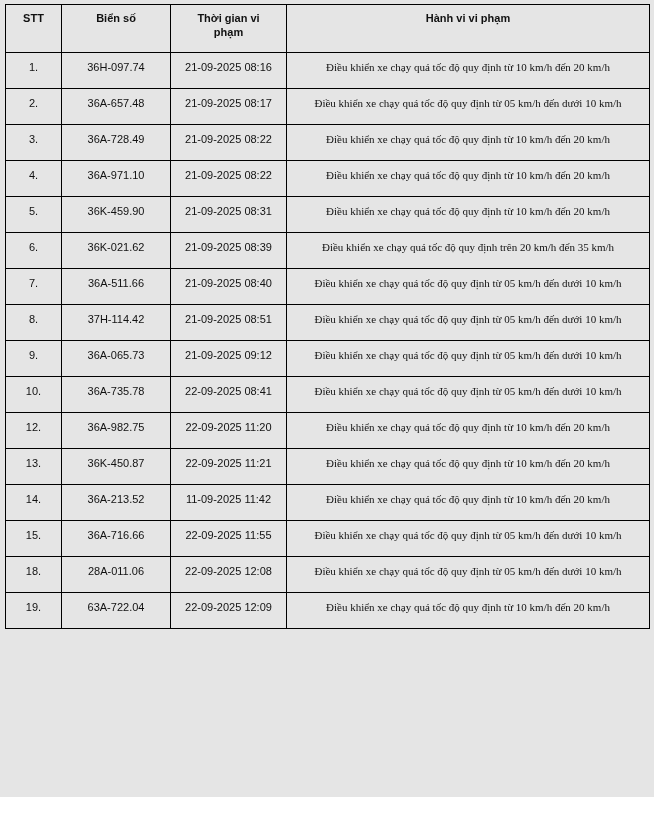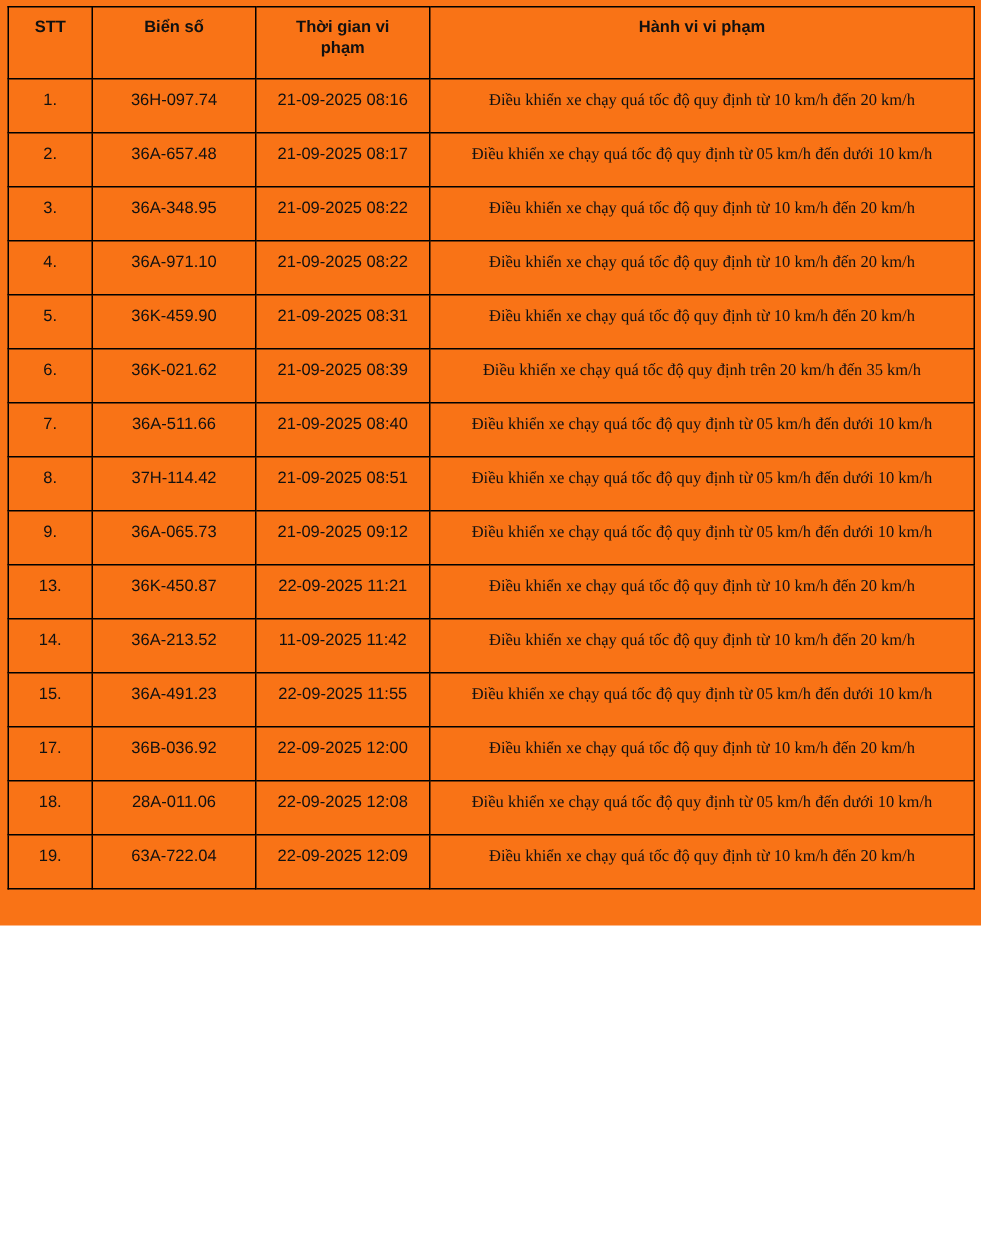--- a/index.html
+++ b/index.html
@@ -6,23 +6,23 @@
   body {
     width: 654px;
     height: 835px;
     background: #ffffff;
     font-family: "Liberation Sans", sans-serif;
     color: #111111;
   }
   .canvas {
     position: relative;
     width: 654px;
-    height: 617px;
+    height: 797px;
     overflow: hidden;
-    background: #f97316;
+    background: #e5e5e5;
   }
   table.violations {
     position: absolute;
     left: 5px;
     top: 4px;
     width: 644px;
     border-collapse: collapse;
     table-layout: fixed;
   }
   th, td {
@@ -119,21 +119,21 @@
     </td>
     <td class="col-violation">
       <span class="cell-wrap">Điều khiển xe chạy quá tốc độ quy định từ 05 km/h đến dưới 10 km/h</span>
     </td>
   </tr>
         <tr>
     <td class="col-stt">
       <span class="cell-wrap">3.</span>
     </td>
     <td class="col-plate">
-      <span class="cell-wrap">36A-348.95</span>
+      <span class="cell-wrap">36A-728.49</span>
     </td>
     <td class="col-time">
       <span class="cell-wrap">21-09-2025 08:22</span>
     </td>
     <td class="col-violation">
       <span class="cell-wrap">Điều khiển xe chạy quá tốc độ quy định từ 10 km/h đến 20 km/h</span>
     </td>
   </tr>
         <tr>
     <td class="col-stt">
@@ -214,20 +214,48 @@
     </td>
     <td class="col-time">
       <span class="cell-wrap">21-09-2025 09:12</span>
     </td>
     <td class="col-violation">
       <span class="cell-wrap">Điều khiển xe chạy quá tốc độ quy định từ 05 km/h đến dưới 10 km/h</span>
     </td>
   </tr>
         <tr>
     <td class="col-stt">
+      <span class="cell-wrap">10.</span>
+    </td>
+    <td class="col-plate">
+      <span class="cell-wrap">36A-735.78</span>
+    </td>
+    <td class="col-time">
+      <span class="cell-wrap">22-09-2025 08:41</span>
+    </td>
+    <td class="col-violation">
+      <span class="cell-wrap">Điều khiển xe chạy quá tốc độ quy định từ 05 km/h đến dưới 10 km/h</span>
+    </td>
+  </tr>
+        <tr>
+    <td class="col-stt">
+      <span class="cell-wrap">12.</span>
+    </td>
+    <td class="col-plate">
+      <span class="cell-wrap">36A-982.75</span>
+    </td>
+    <td class="col-time">
+      <span class="cell-wrap">22-09-2025 11:20</span>
+    </td>
+    <td class="col-violation">
+      <span class="cell-wrap">Điều khiển xe chạy quá tốc độ quy định từ 10 km/h đến 20 km/h</span>
+    </td>
+  </tr>
+        <tr>
+    <td class="col-stt">
       <span class="cell-wrap">13.</span>
     </td>
     <td class="col-plate">
       <span class="cell-wrap">36K-450.87</span>
     </td>
     <td class="col-time">
       <span class="cell-wrap">22-09-2025 11:21</span>
     </td>
     <td class="col-violation">
       <span class="cell-wrap">Điều khiển xe chạy quá tốc độ quy định từ 10 km/h đến 20 km/h</span>
@@ -245,41 +273,27 @@
     </td>
     <td class="col-violation">
       <span class="cell-wrap">Điều khiển xe chạy quá tốc độ quy định từ 10 km/h đến 20 km/h</span>
     </td>
   </tr>
         <tr>
     <td class="col-stt">
       <span class="cell-wrap">15.</span>
     </td>
     <td class="col-plate">
-      <span class="cell-wrap">36A-491.23</span>
+      <span class="cell-wrap">36A-716.66</span>
     </td>
     <td class="col-time">
       <span class="cell-wrap">22-09-2025 11:55</span>
     </td>
     <td class="col-violation">
       <span class="cell-wrap">Điều khiển xe chạy quá tốc độ quy định từ 05 km/h đến dưới 10 km/h</span>
-    </td>
-  </tr>
-        <tr>
-    <td class="col-stt">
-      <span class="cell-wrap">17.</span>
-    </td>
-    <td class="col-plate">
-      <span class="cell-wrap">36B-036.92</span>
-    </td>
-    <td class="col-time">
-      <span class="cell-wrap">22-09-2025 12:00</span>
-    </td>
-    <td class="col-violation">
-      <span class="cell-wrap">Điều khiển xe chạy quá tốc độ quy định từ 10 km/h đến 20 km/h</span>
     </td>
   </tr>
         <tr>
     <td class="col-stt">
       <span class="cell-wrap">18.</span>
     </td>
     <td class="col-plate">
       <span class="cell-wrap">28A-011.06</span>
     </td>
     <td class="col-time">

